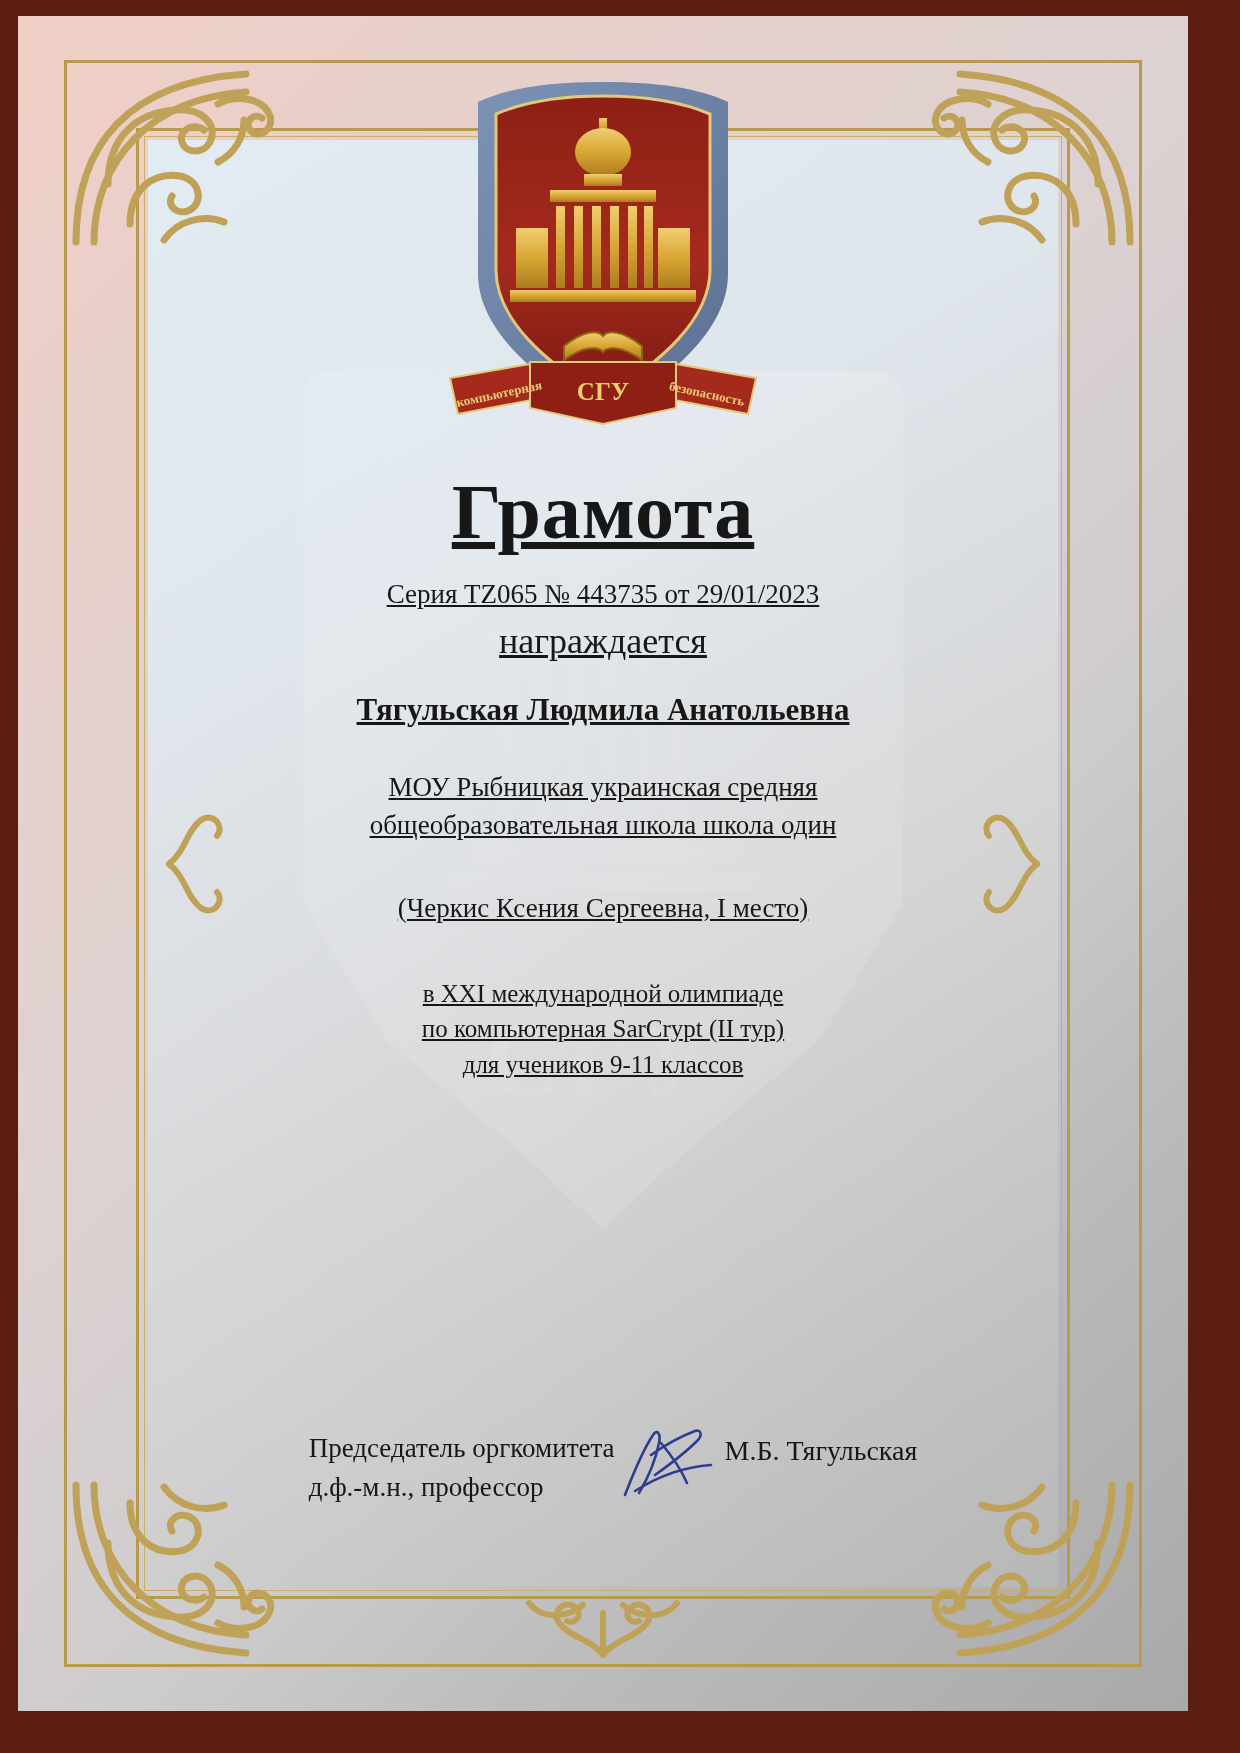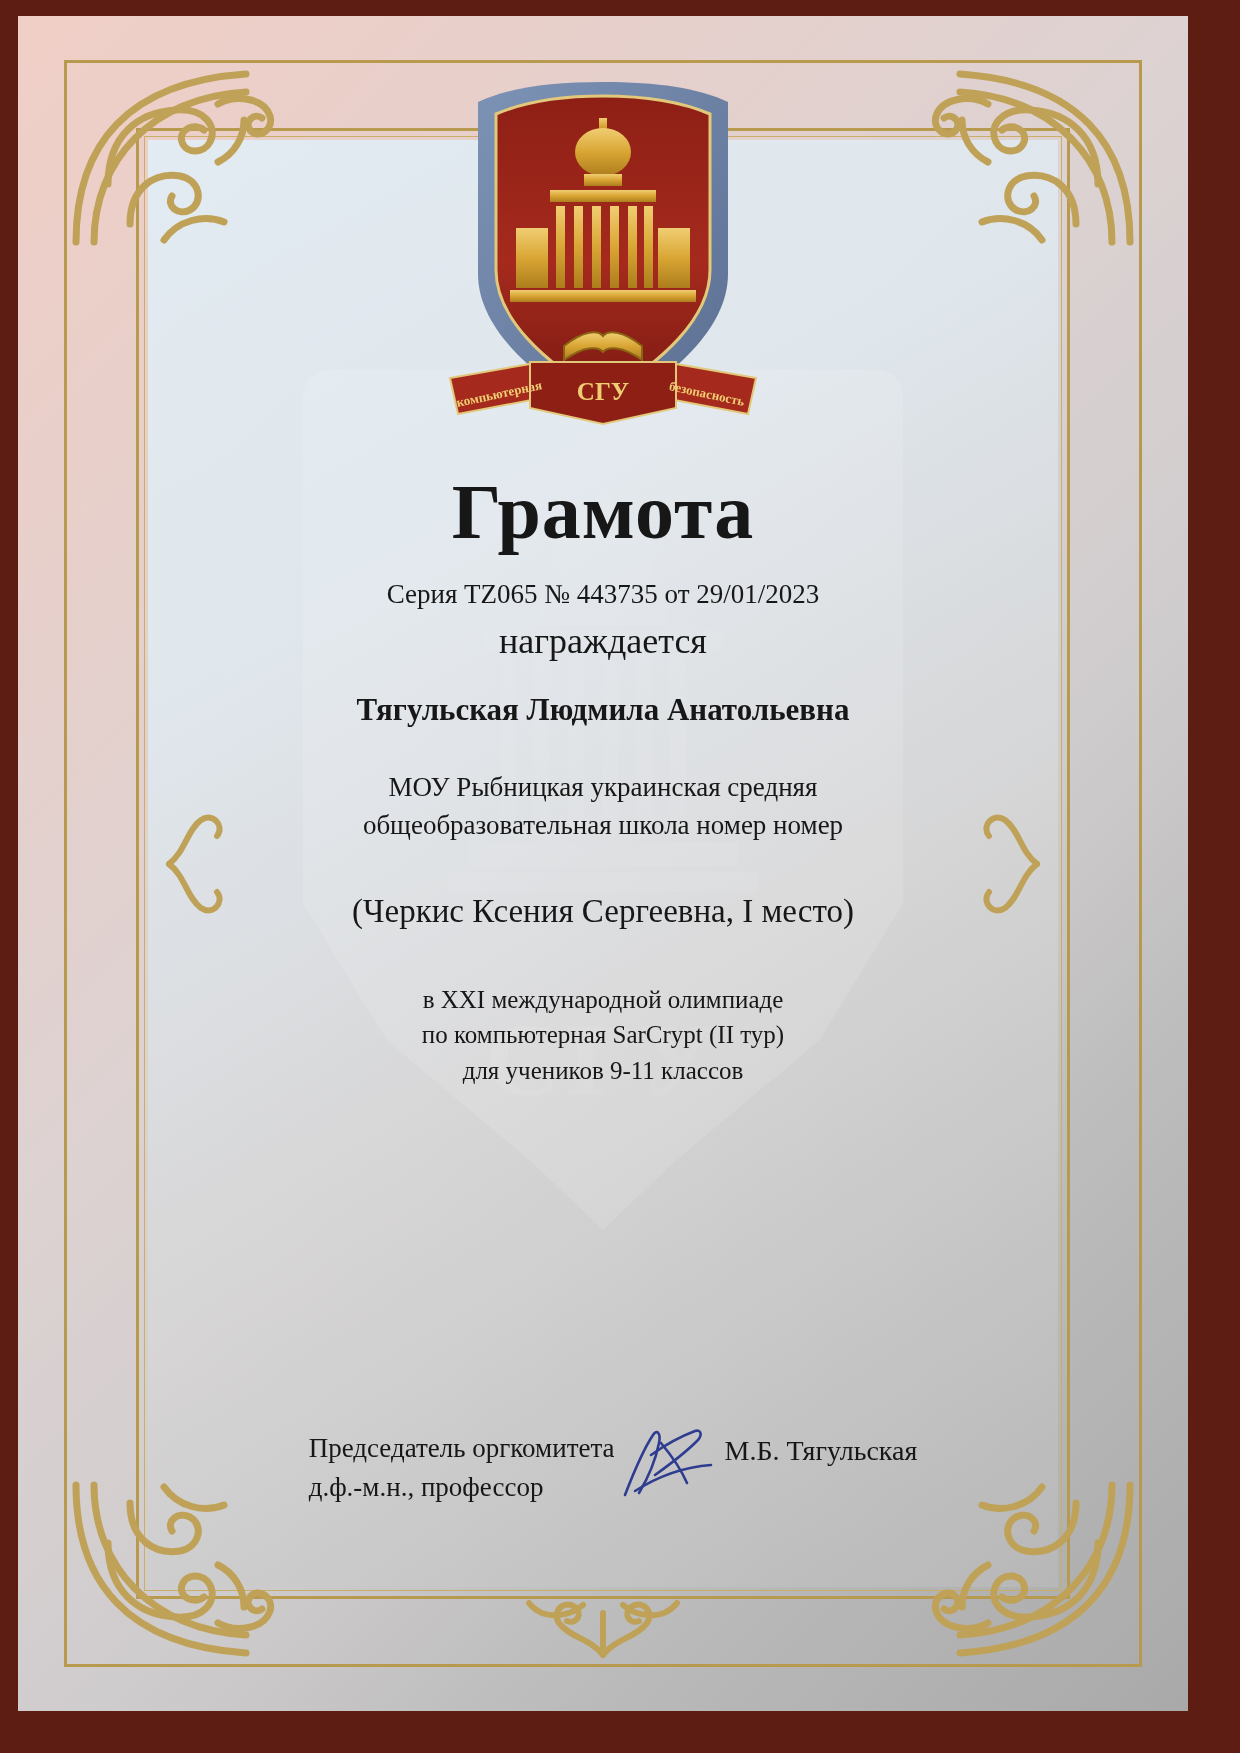--- a/index.html
+++ b/index.html
@@ -150,20 +150,21 @@
   }
 
   
   .content {
     position: absolute;
     left: 140px;
     right: 140px;
     top: 455px;
     text-align: center;
     color: #171717;
+    text-decoration: underline;
   }
   .title {
     font-family: "Liberation Serif", serif;
     font-size: 78px;
     line-height: 1.05;
     margin: 0 0 26px 0;
     letter-spacing: 1px;
   }
   .serial {
     font-size: 27px;
@@ -183,21 +184,21 @@
     font-size: 27px;
     line-height: 1.42;
     margin: 0 0 48px 0;
   }
   .reason {
     font-size: 28px;
     font-weight: bold;
     margin: 0 0 14px 0;
   }
   .reason-sub {
-    font-size: 33px;
+    font-size: 27px;
     margin: 0 0 52px 0;
   }
   .event {
     font-size: 25px;
     line-height: 1.42;
     margin: 0;
   }
 
   
   .sign-row {
@@ -383,21 +384,21 @@
       <text x="165" y="322" fill="#f0cd72" font-family="'Liberation Serif', serif" font-size="25" font-weight="bold" text-anchor="middle">СГУ</text>
     </svg>
 
     <div class="content">
       <h1 class="title">Грамота</h1>
       <div class="serial">Серия TZ065 № 443735 от 29/01/2023</div>
       <div class="awarded">награждается</div>
       <div class="person">Тягульская Людмила Анатольевна</div>
       <div class="org">
         <div>МОУ Рыбницкая украинская средняя</div>
-        <div>общеобразовательная школа номер номер</div>
+        <div>общеобразовательная школа школа один</div>
       </div>
       <div class="reason-sub">(Черкис Ксения Сергеевна, I место)</div>
       <div class="event">
         <div>в XXI международной олимпиаде</div>
         <div>по компьютерная SarCrypt (II тур)</div>
         <div>для учеников 9-11 классов</div>
       </div>
     </div>
 
     <div class="sign-row">

